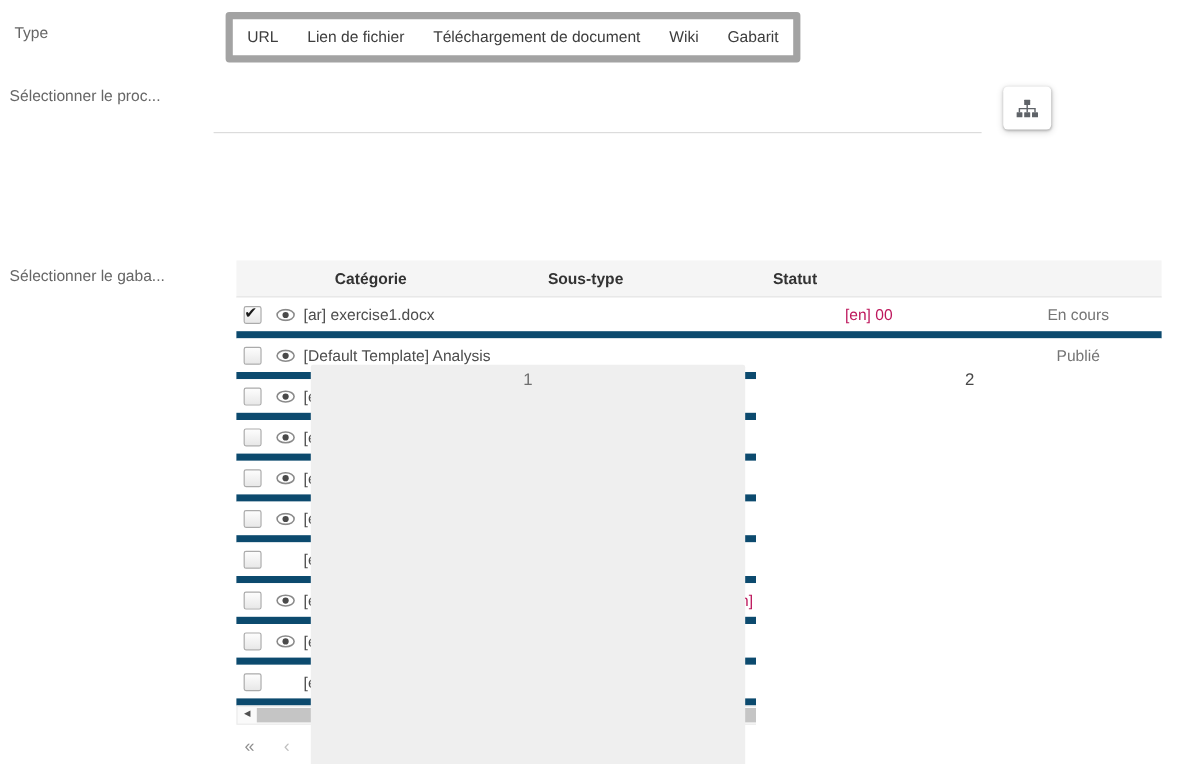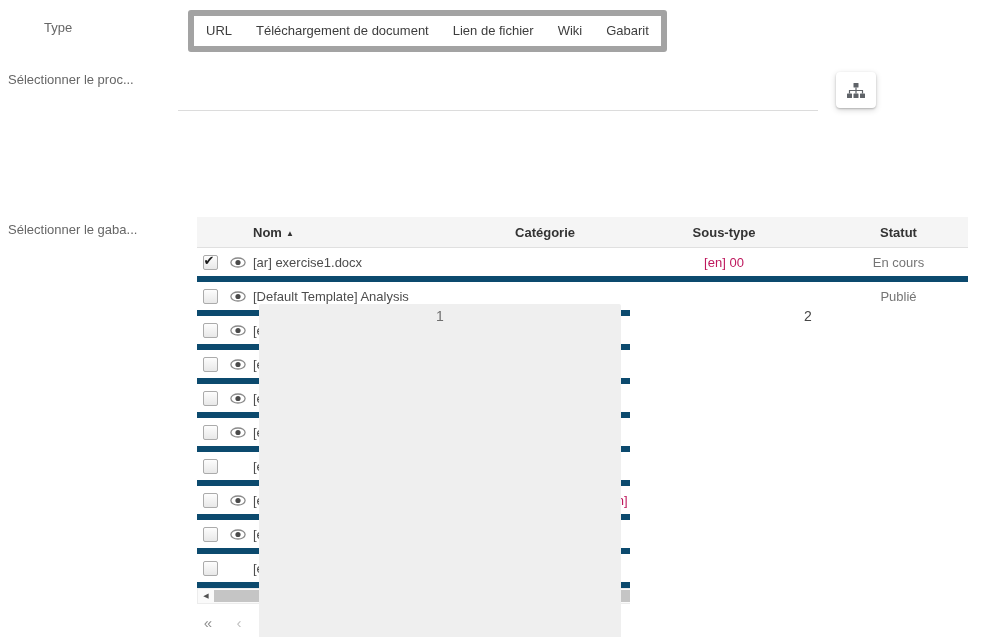--- a/index.html
+++ b/index.html
@@ -1,20 +1,20 @@
 <!DOCTYPE html>
 <html><head>
 <meta charset="utf-8">
 <style>
   html,body{margin:0;padding:0;background:#fff;}
   .page{position:relative;width:1000px;height:637px;background:#fff;overflow:hidden;
         font-family:"Liberation Sans",sans-serif;font-size:13px;color:#444;}
 
   .field-label{position:absolute;color:#666;font-size:13px;white-space:nowrap;}
-  #type-label{left:44px;top:20px;}
+  #type-label{left:12px;top:20px;}
   #proc-label{left:8px;top:72px;}
   #gaba-label{left:8px;top:222px;}
 
   
   .tab-group{position:absolute;left:188px;top:10px;height:30px;display:flex;align-items:stretch;
              background:#fff;border:6px solid #a3a3a3;border-radius:3px;overflow:hidden;}
   .tab{padding:0 12px;line-height:30px;color:#3d3d3d;font-size:13px;cursor:pointer;white-space:nowrap;}
   .tab.selected{background:#4285f4;color:#fff;}
 
   
@@ -65,22 +65,22 @@
 </style>
 </head>
 <body>
 
 <div class="page">
 
   <span class="field-label" id="type-label">Type</span>
 
   <div class="tab-group">
       <span class="tab">URL</span>
+      <span class="tab">Lien de fichier</span>
       <span class="tab">Téléchargement de document</span>
-      <span class="tab">Lien de fichier</span>
       <span class="tab">Wiki</span>
       <span class="tab">Gabarit</span>
     </div>
 
   <span class="field-label" id="proc-label">Sélectionner le proc...</span>
   <div class="proc-field">
     <input type="text" value="" style="">
   </div>
   <button class="sitemap-btn">
     <svg viewBox="0 0 18 15" width="18" height="15">
@@ -91,23 +91,20 @@
       <rect x="13" y="10.5" width="5" height="4.5" rx="0.5" fill="#5f6368"></rect>
     </svg>
   </button>
 
   <span class="field-label" id="gaba-label">Sélectionner le gaba...</span>
 
   <div class="tbl">
     <div class="thead">
       <div class="col sel"></div>
       <div class="col eye"></div>
-      <div class="col nom">
-        <span>Nom</span><span class="sort-arrow">▲</span>
-      </div>
       <div class="col cat">Catégorie</div>
       <div class="col sous">Sous-type</div>
       <div class="col stat">Statut</div>
     </div>
 
     <div>
         <div class="trow">
     <div class="col sel">
       <span class="cb checked"></span>
     </div>

